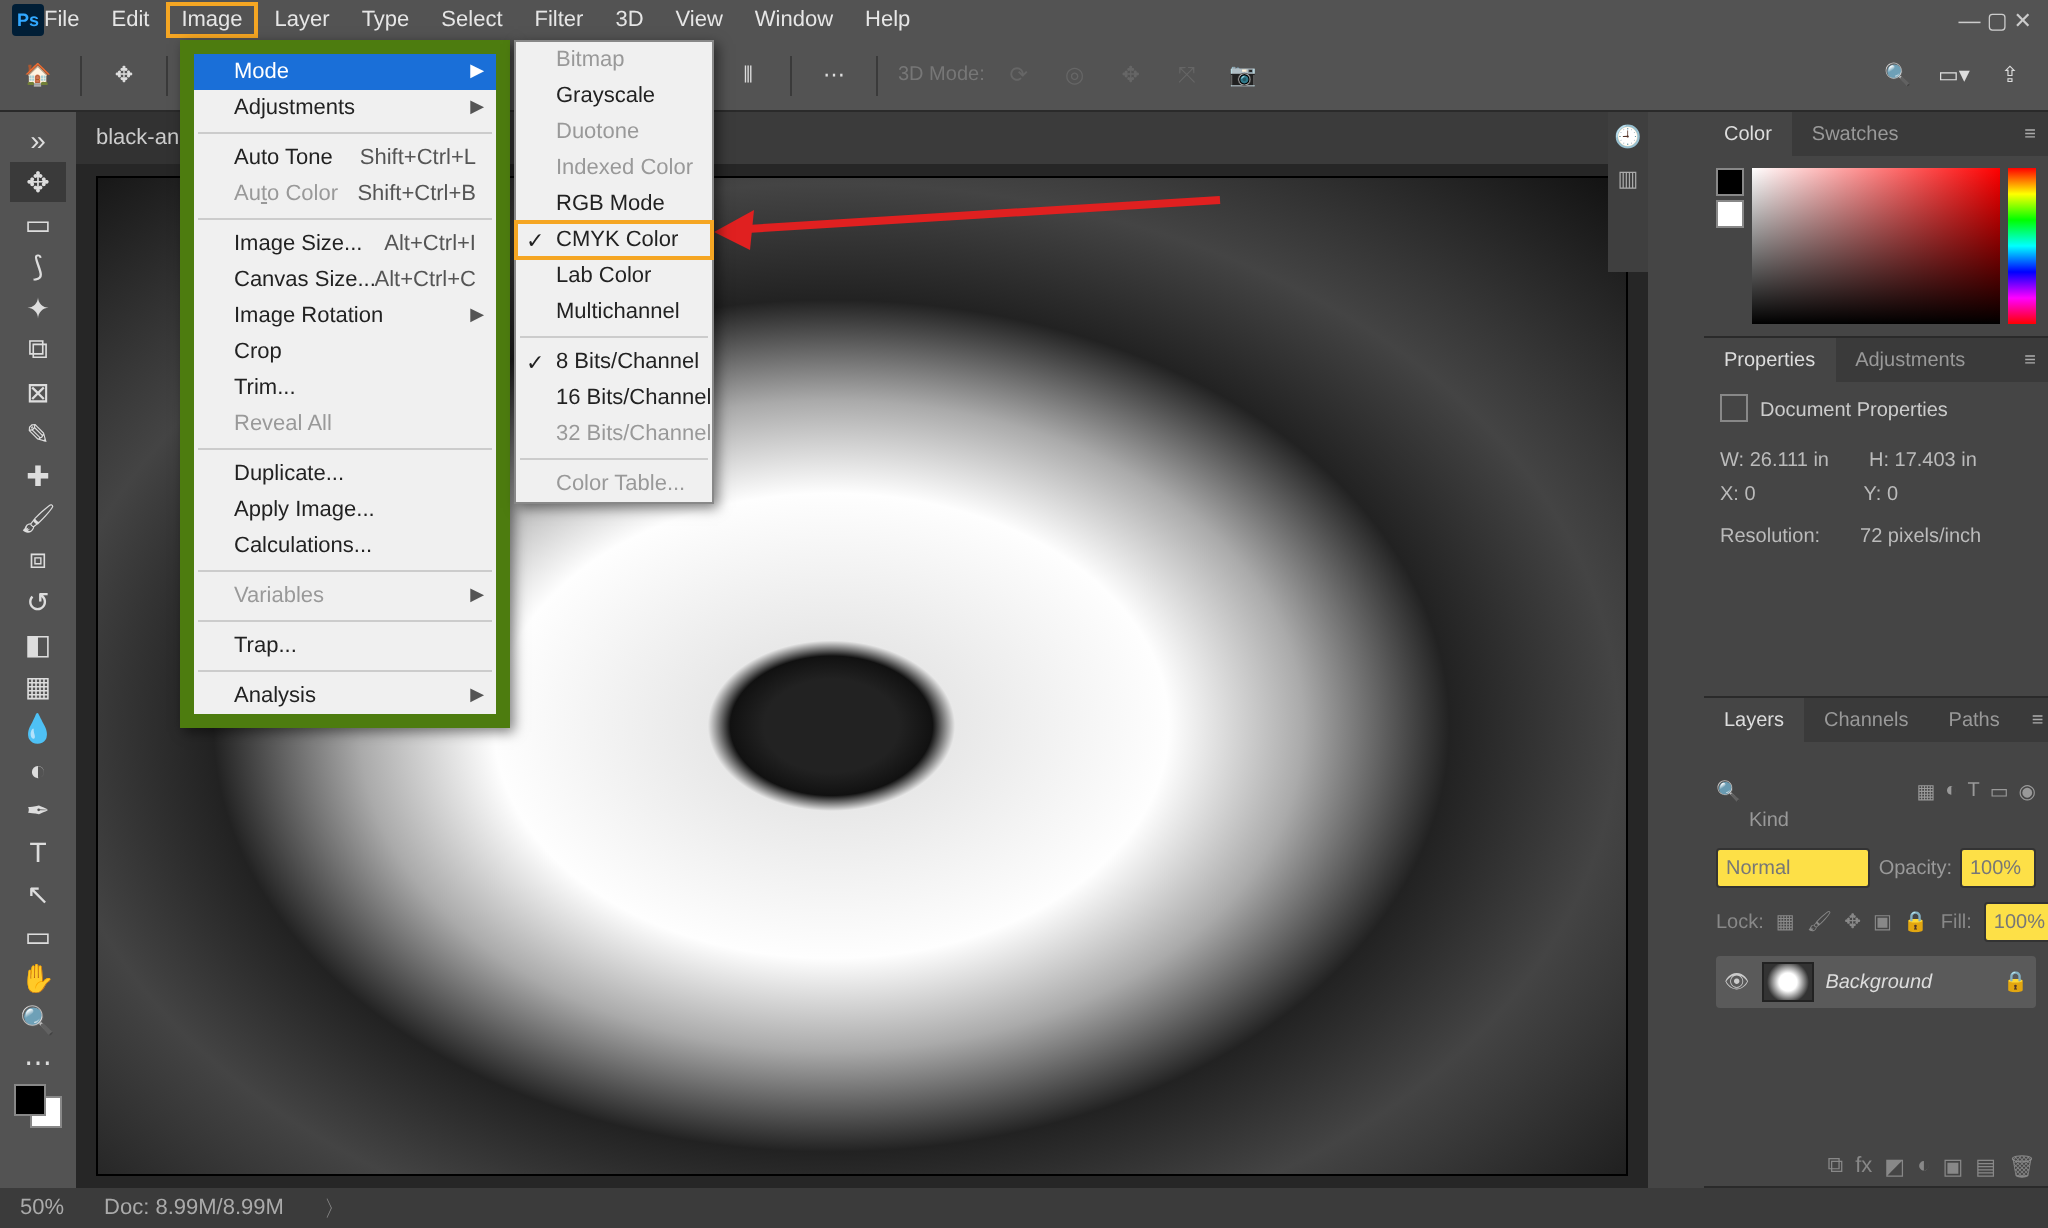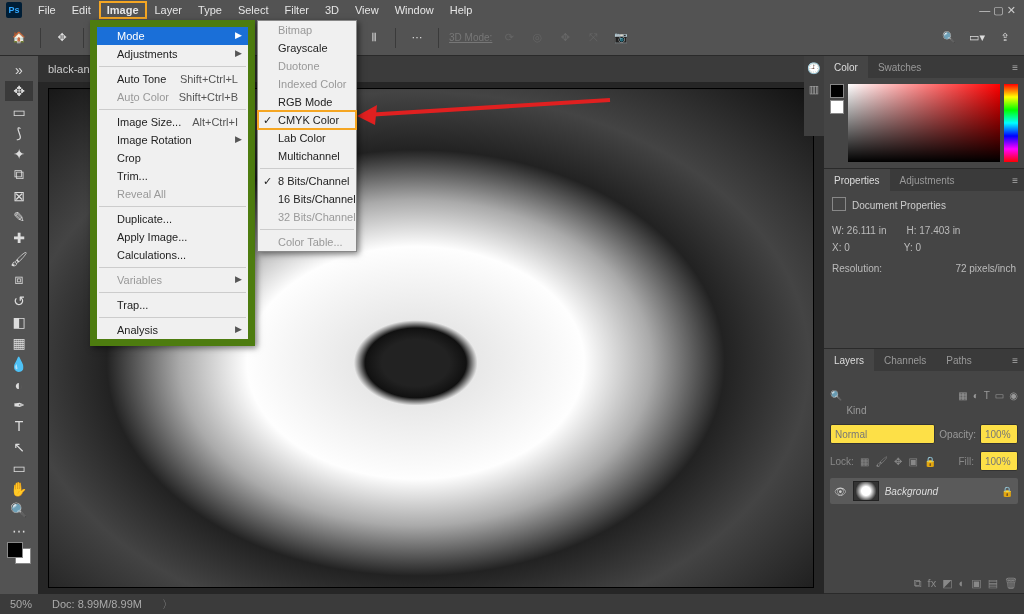--- a/index.html
+++ b/index.html
@@ -1,35 +1,35 @@
 <!DOCTYPE html>
 <html><head>
 <meta charset="utf-8">
 <style>
 * { margin:0; padding:0; box-sizing:border-box; font-family:"Segoe UI",Tahoma,sans-serif; }
 body { width:1024px; height:614px; background:#323232; color:#ccc; font-size:11px; overflow:hidden; position:relative; }
-.menubar { height:20px; background:#535353; display:flex; align-items:center; padding-left:30px; position:absolute; top:0; left:0; right:0; z-index:5;}
+.menubar { height:20px; background:#535353; display:flex; align-items:center; padding-left:14px; position:absolute; top:0; left:0; right:0; z-index:5;}
 .menubar .item { padding:3px 8px; cursor:default; color:#e6e6e6; font-size:11px; }
-.menubar .item.highlight { border:2px solid #f5a623; padding:1px 6px;font-weight:bold; }
+.menubar .item.highlight { border:2px solid #f5a623; padding:1px 6px; }
 .optionsbar { position:absolute; top:20px; left:0; right:0; height:36px; background:#535353; border-bottom:1px solid #2a2a2a; display:flex; align-items:center; padding:0 8px; gap:6px; }
 .optionsbar .home-icon, .optionsbar .tool-opt { width:22px; height:22px; display:flex; align-items:center; justify-content:center; color:#ddd; }
 .optionsbar .sep { width:1px; height:20px; background:#3a3a3a; margin:0 4px; }
 .optionsbar .spacer { flex:1; }
 .tabbar { position:absolute; top:56px; left:38px; right:200px; height:26px; background:#3b3b3b; display:flex; align-items:center; }
 .tabbar .tab { padding:0 10px; height:26px; display:flex; align-items:center; background:#323232; font-size:11px; color:#ccc; }
 .toolbox { position:absolute; top:56px; left:0; width:38px; bottom:20px; background:#535353; display:flex; flex-direction:column; align-items:center; padding-top:4px; gap:1px; }
 .toolbox .tool { width:28px; height:22px; display:flex; align-items:center; justify-content:center; color:#ddd; font-size:14px; }
 .toolbox .tool.active { background:#3a3a3a; }
 .toolbox .color-swatch { margin-top:auto; position:relative; width:24px; height:24px; margin-bottom:30px; }
 .toolbox .color-swatch .fg { position:absolute; width:16px; height:16px; background:#000; border:1px solid #888; top:0; left:0; }
 .toolbox .color-swatch .bg { position:absolute; width:16px; height:16px; background:#fff; border:1px solid #888; bottom:0; right:0; }
 .canvas { position:absolute; top:82px; left:38px; right:200px; bottom:20px; background:#262626; overflow:hidden; display:flex; align-items:center; justify-content:center; padding:6px 10px; }
 .canvas .img { width:100%; height:100%; background:radial-gradient(ellipse at 48% 55%, #222 0, #222 6%, #111 9%, #e8e8e8 11%, #fefefe 30%, #aaa 42%, #222 55%, #444 70%, #111 100%); border:1px solid #000; position:relative; }
 .statusbar { position:absolute; bottom:0; left:0; right:0; height:20px; background:#3b3b3b; display:flex; align-items:center; padding:0 10px; gap:20px; font-size:11px; color:#aaa; }
-.rightpanels { position:absolute; top:56px; right:0; width:200px; bottom:20px; background:#454545; display:flex; flex-direction:column; font-size:10px; }
+.rightpanels { position:absolute; top:56px; right:0; width:200px; bottom:20px; background:#454545; display:flex; flex-direction:column; font-size:10px;padding-left:28px; }
 .iconbar { position:absolute; top:56px; right:200px; width:20px; height:80px; background:#3f3f3f; display:flex; flex-direction:column; align-items:center; padding-top:6px; gap:8px; color:#aaa; }
 .panel { border-bottom:1px solid #2a2a2a; }
 .panel .tabs { display:flex; background:#3a3a3a; height:22px; align-items:center; }
 .panel .tabs .ptab { padding:0 10px; color:#999; height:22px; display:flex; align-items:center; }
 .panel .tabs .ptab.active { background:#454545; color:#ddd; }
 .panel .tabs .more { margin-left:auto; padding:0 6px; color:#aaa; }
 .colorpicker { height:90px; padding:6px; display:flex; gap:4px; }
 .colorpicker .grad { flex:1; background:linear-gradient(to bottom, rgba(0,0,0,0) 0%, #000 100%), linear-gradient(to right, #fff 0%, #ff0000 100%); position:relative; }
 .colorpicker .hue { width:14px; background:linear-gradient(to bottom,#f00,#ff0,#0f0,#0ff,#00f,#f0f,#f00); }
 .colorpicker .sw { display:flex; flex-direction:column; gap:2px; }
@@ -99,21 +99,21 @@
   <div class="tool-opt">≡</div>
   <div class="tool-opt">≡</div>
   <div class="sep"></div>
   <div class="tool-opt">⫴</div>
   <div class="tool-opt">⫴</div>
   <div class="tool-opt">⫴</div>
   <div class="tool-opt">⫴</div>
   <div class="sep"></div>
   <div class="tool-opt">⋯</div>
   <div class="sep"></div>
-  <span style="color:#777;font-size:10px;text-decoration:underline;">3D Mode:</span>
+  <span style="color:#777;font-size:10px;">3D Mode:</span>
   <div class="tool-opt" style="color:#666">⟳</div>
   <div class="tool-opt" style="color:#666">◎</div>
   <div class="tool-opt" style="color:#666">✥</div>
   <div class="tool-opt" style="color:#666">⤧</div>
   <div class="tool-opt" style="color:#666">📷</div>
   <div class="spacer"></div>
   <div class="tool-opt">🔍</div>
   <div class="tool-opt">▭▾</div>
   <div class="tool-opt">⇪</div>
 </div>
@@ -193,21 +193,21 @@
     </div>
     <div class="propbody">
       <div class="row">
         <span><span>W:</span> <span>26.111 in</span></span>
         <span><span>H:</span> <span>17.403 in</span></span>
       </div>
       <div class="row">
         <span><span>X:</span> <span>0</span></span>
         <span style="margin-left:34px"><span>Y:</span> <span>0</span></span>
       </div>
-      <div class="row" style="margin-top:10px;justify-content:space-between;">
+      <div class="row" style="margin-top:10px;">
         <span>Resolution:</span>
         <span>72 pixels/inch</span>
       </div>
     </div>
     <div style="height:60px"></div>
   </div>
 
   <div class="panel" style="flex:1;display:flex;flex-direction:column;">
     <div class="tabs">
       <div class="ptab active">Layers</div>
@@ -269,20 +269,21 @@
 </div>
 
 <div class="menu menu1" id="menu1">
     <div class="mitem highlighted">Mode<span class="arrow">▶</span></div>
     <div class="mitem">Adjustments<span class="arrow">▶</span></div>
     <div class="msep"></div>
     <div class="mitem">Auto Tone<span class="shortcut">Shift+Ctrl+L</span></div>
     <div class="mitem disabled">Au<u>t</u>o Color<span class="shortcut">Shift+Ctrl+B</span></div>
     <div class="msep"></div>
     <div class="mitem">Image Size...<span class="shortcut">Alt+Ctrl+I</span></div>
+    <div class="mitem">Canvas Size...<span class="shortcut">Alt+Ctrl+C</span></div>
     <div class="mitem">Image Rotation<span class="arrow">▶</span></div>
     <div class="mitem">Crop</div>
     <div class="mitem">Trim...</div>
     <div class="mitem disabled">Reveal All</div>
     <div class="msep"></div>
     <div class="mitem">Duplicate...</div>
     <div class="mitem">Apply Image...</div>
     <div class="mitem">Calculations...</div>
     <div class="msep"></div>
     <div class="mitem disabled">Variables<span class="arrow">▶</span></div>

